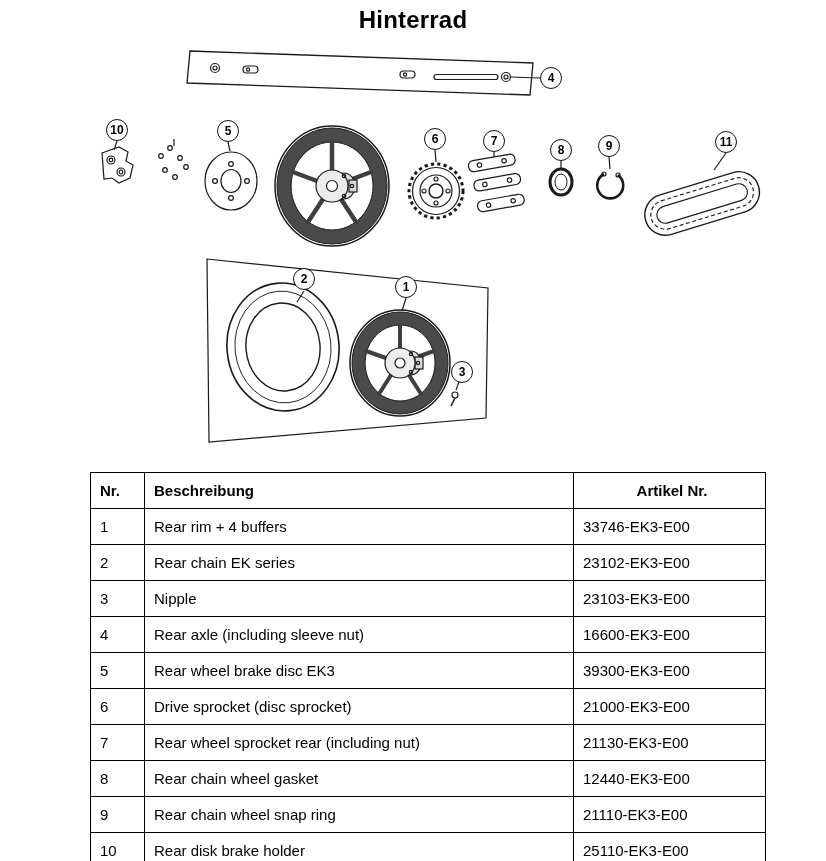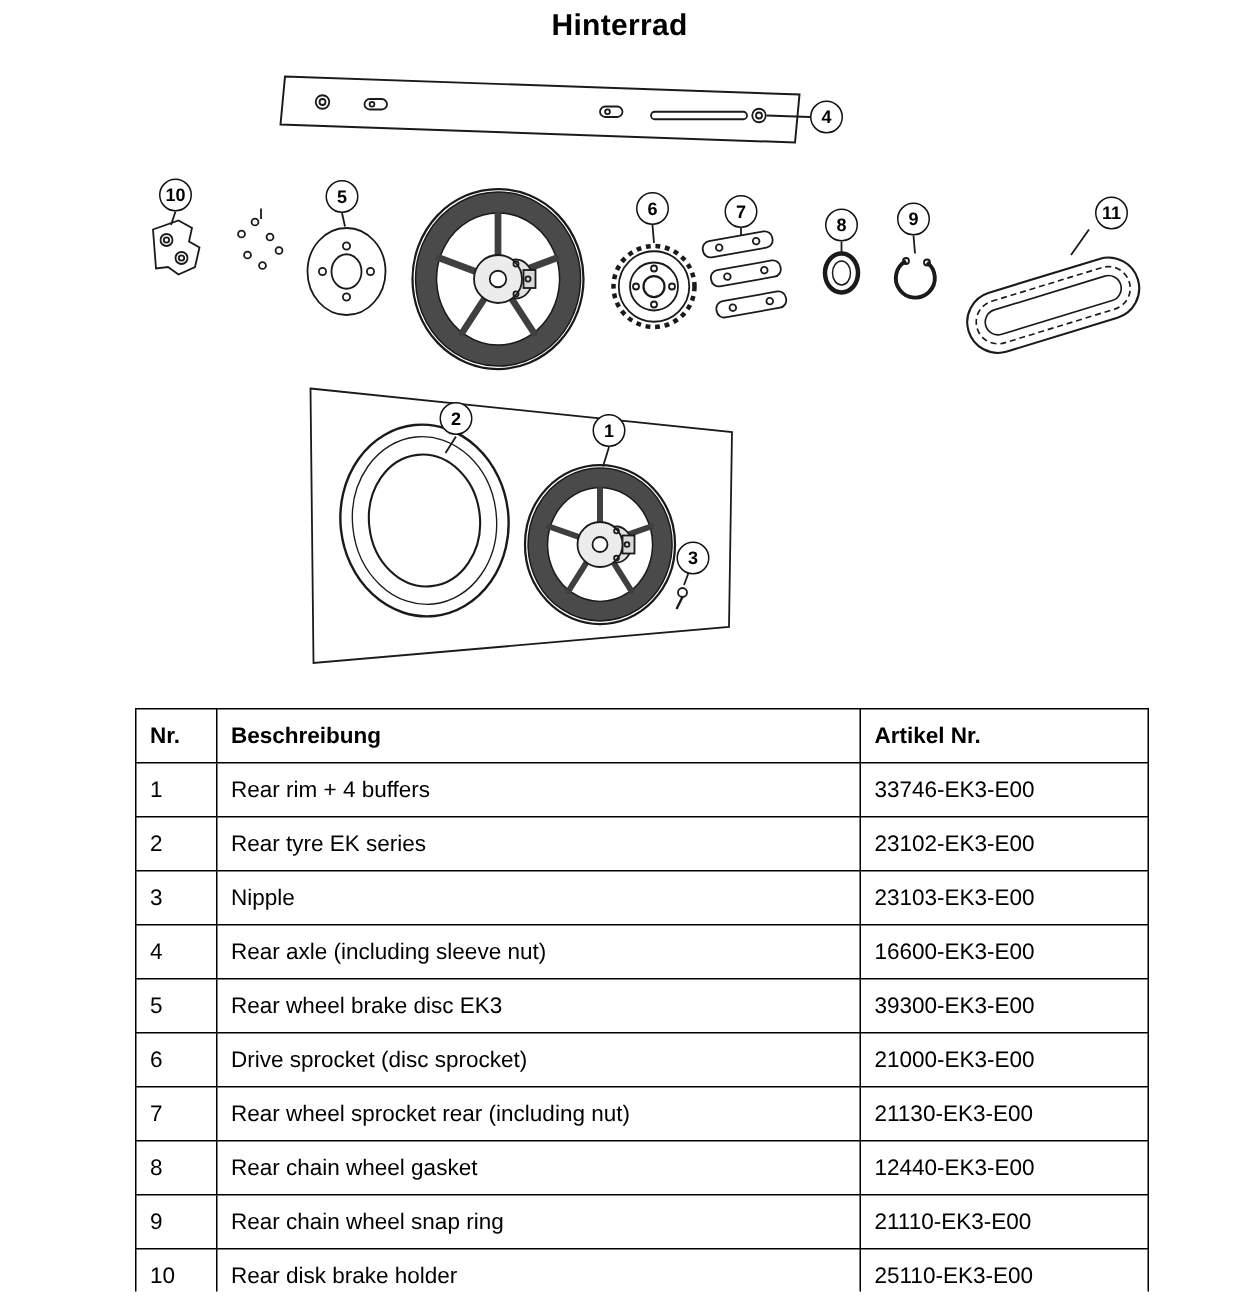--- a/index.html
+++ b/index.html
@@ -3,39 +3,39 @@
 <meta charset="utf-8">
 <style>
   html,body{margin:0;padding:0;}
   body{
     width:826px;height:861px;overflow:hidden;position:relative;
     background:#ffffff;color:#000;
     font-family:"Liberation Sans", sans-serif;
   }
   .page-title{
     position:absolute;top:6px;left:0;width:100%;
-    text-align:center;font-size:20px;font-weight:bold;margin:0;
+    text-align:center;font-size:24px;font-weight:bold;margin:0;
     letter-spacing:.2px;
   }
   svg.diagram{position:absolute;top:0;left:0;}
   .callout{
     position:absolute;width:22px;height:22px;box-sizing:border-box;
     border:1.6px solid #111;border-radius:50%;background:#fff;
     display:flex;align-items:center;justify-content:center;
     font-size:12px;font-weight:bold;line-height:1;
   }
   .table-wrap{position:absolute;top:472px;left:90px;width:676px;}
   table{border-collapse:collapse;width:100%;font-size:15px;table-layout:fixed;}
   th,td{
     border:1px solid #000;height:35px;padding:0 4px 0 9px;
     text-align:left;vertical-align:middle;overflow:hidden;white-space:nowrap;
   }
   th{font-weight:bold;}
   .col-nr{width:40px;}
-  .col-art{width:178px;}
+  .col-art{width:178px;text-align:center;}
 </style>
 </head>
 <body>
 
 <h1 class="page-title">Hinterrad</h1>
 
 <svg class="diagram" width="826" height="470" viewBox="0 0 826 470" stroke="#1a1a1a" fill="none" stroke-width="1.2">
 
   <g>
     <polygon points="190,51 533,63 530,95 187,83" fill="#ffffff" stroke-width="1.3"></polygon>
@@ -189,40 +189,40 @@
 <div class="callout" style="left:395px;top:276px;">1</div>
 <div class="callout" style="left:293px;top:268px;">2</div>
 <div class="callout" style="left:451px;top:361px;">3</div>
 <div class="callout" style="left:540px;top:67px;">4</div>
 <div class="callout" style="left:217px;top:120px;">5</div>
 <div class="callout" style="left:424px;top:128px;">6</div>
 <div class="callout" style="left:483px;top:130px;">7</div>
 <div class="callout" style="left:550px;top:139px;">8</div>
 <div class="callout" style="left:598px;top:135px;">9</div>
 <div class="callout" style="left:106px;top:119px;">10</div>
-<div class="callout" style="left:730px;top:131px;">11</div>
+<div class="callout" style="left:715px;top:131px;">11</div>
 
 <div class="table-wrap">
   <table>
     <thead>
       <tr>
         <th class="col-nr">Nr.</th>
         <th class="col-desc">Beschreibung</th>
         <th class="col-art">Artikel Nr.</th>
       </tr>
     </thead>
     <tbody>
       <tr>
         <td>1</td>
         <td>Rear rim + 4 buffers</td>
         <td>33746-EK3-E00</td>
       </tr>
       <tr>
         <td>2</td>
-        <td>Rear tyre EK series</td>
+        <td>Rear chain EK series</td>
         <td>23102-EK3-E00</td>
       </tr>
       <tr>
         <td>3</td>
         <td>Nipple</td>
         <td>23103-EK3-E00</td>
       </tr>
       <tr>
         <td>4</td>
         <td>Rear axle (including sleeve nut)</td>

